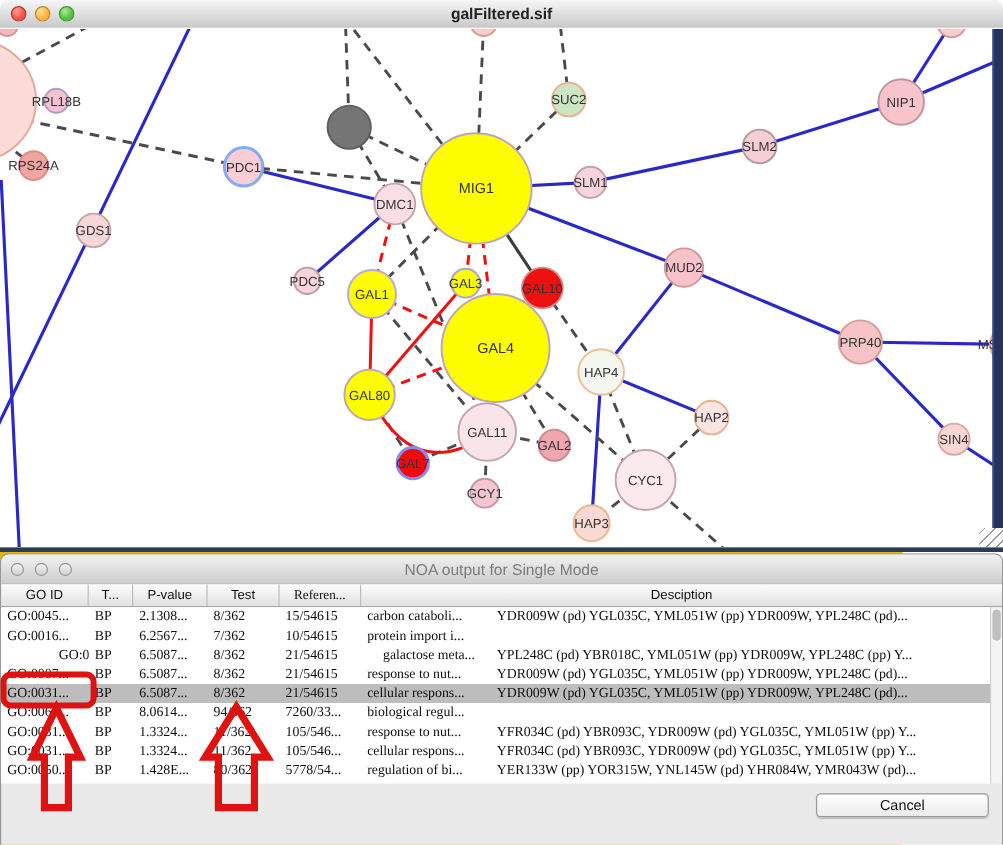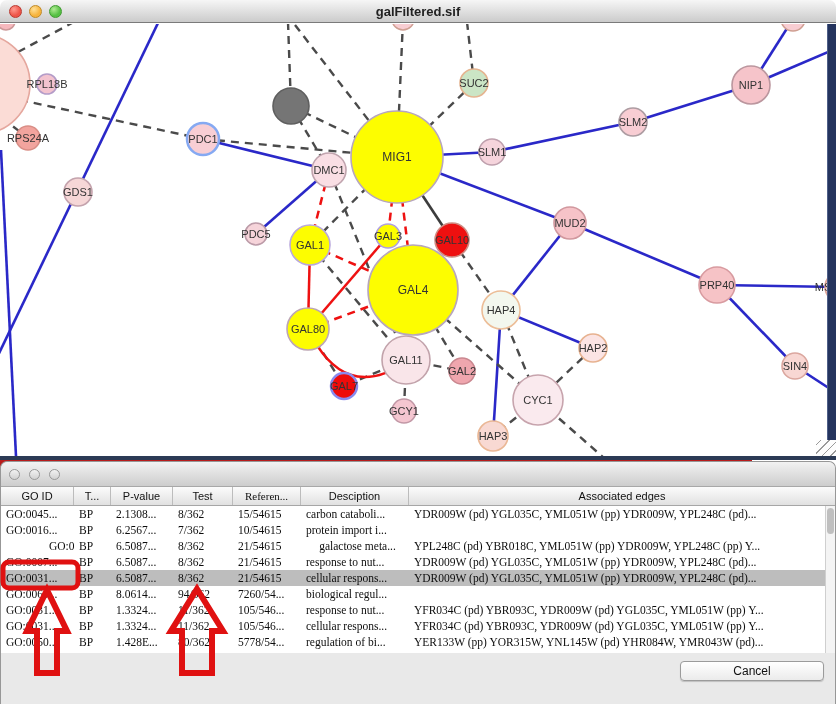--- a/index.html
+++ b/index.html
@@ -1,17 +1,17 @@
 <!DOCTYPE html>
 <html><head>
 <meta charset="utf-8">
 <style>
   * { margin:0; padding:0; box-sizing:border-box; }
   html,body { width:836px; height:704px; background:#fff; overflow:hidden; }
-  #app { position:relative; width:752px; height:704px; font-family:"Liberation Sans",sans-serif; background:#b91c1c; }
+  #app { position:relative; width:752px; height:704px; font-family:"Liberation Sans",sans-serif; background:#eab308; }
 
   
   .win-top { position:absolute; left:0; top:0; width:836px; height:460px; border-bottom:4px solid #2b3a55; background:#fff; }
   .tb1 { position:relative; height:23px; background:linear-gradient(#f6f6f6,#cbcbcb); border-bottom:1px solid #7a7a7a; border-radius:7px 7px 0 0; }
   .tb1 .wtitle { position:absolute; left:0; right:0; top:4px; text-align:center; font-size:13px; font-weight:600; color:#222; }
   .lights { position:absolute; left:9px; top:5px; display:flex; gap:7px; }
   .light { width:13px; height:13px; border-radius:50%; }
   .light.r { background:radial-gradient(circle at 35% 30%, #ff9a90, #ee5549 60%); border:1px solid #ba3a32; }
   .light.y { background:radial-gradient(circle at 35% 30%, #ffe096, #f6b33c 60%); border:1px solid #c08a26; }
   .light.g { background:radial-gradient(circle at 35% 30%, #b0eb93, #55c043 60%); border:1px solid #3f9a30; }
@@ -178,29 +178,29 @@
     </div>
   </section>
 
   <section class="win-bot">
     <div class="tb2">
       <div class="glights">
         <span class="glight"></span>
         <span class="glight"></span>
         <span class="glight"></span>
       </div>
+      <div class="wtitle">NOA output for Single Mode</div>
     </div>
     <div class="thead" id="thead">
         <div class="hcell" style="width: 73px;">GO ID</div>
         <div class="hcell" style="width: 37px;">T...</div>
         <div class="hcell" style="width: 62px;">P-value</div>
         <div class="hcell" style="width: 60px;">Test</div>
         <div class="hcell" style="width: 68px; font-family: Liberation Serif, serif;">Referen...</div>
         <div class="hcell" style="width: 108px;">Desciption</div>
-        <div class="hcell">Associated edges</div>
       </div>
     <div class="tbody" id="tbody">
         <div class="trow">
           <div class="tcell" style="width: 73px;">GO:0045...</div>
           <div class="tcell" style="width: 37px;">BP</div>
           <div class="tcell" style="width: 62px;">2.1308...</div>
           <div class="tcell" style="width: 60px;">8/362</div>
           <div class="tcell" style="width: 68px;">15/54615</div>
           <div class="tcell" style="width: 108px;">carbon cataboli...</div>
           <div class="tcell">YDR009W (pd) YGL035C, YML051W (pp) YDR009W, YPL248C (pd)...</div>
@@ -238,21 +238,21 @@
           <div class="tcell" style="width: 60px;">8/362</div>
           <div class="tcell" style="width: 68px;">21/54615</div>
           <div class="tcell" style="width: 108px;">cellular respons...</div>
           <div class="tcell">YDR009W (pd) YGL035C, YML051W (pp) YDR009W, YPL248C (pd)...</div>
         </div>
         <div class="trow">
           <div class="tcell" style="width: 73px;">GO:0065...</div>
           <div class="tcell" style="width: 37px;">BP</div>
           <div class="tcell" style="width: 62px;">8.0614...</div>
           <div class="tcell" style="width: 60px;">94/362</div>
-          <div class="tcell" style="width: 68px;">7260/54...</div>
+          <div class="tcell" style="width: 68px;">7260/33...</div>
           <div class="tcell" style="width: 108px;">biological regul...</div>
         </div>
         <div class="trow">
           <div class="tcell" style="width: 73px;">GO:0031...</div>
           <div class="tcell" style="width: 37px;">BP</div>
           <div class="tcell" style="width: 62px;">1.3324...</div>
           <div class="tcell" style="width: 60px;">11/362</div>
           <div class="tcell" style="width: 68px;">105/546...</div>
           <div class="tcell" style="width: 108px;">response to nut...</div>
           <div class="tcell">YFR034C (pd) YBR093C, YDR009W (pd) YGL035C, YML051W (pp) Y...</div>

